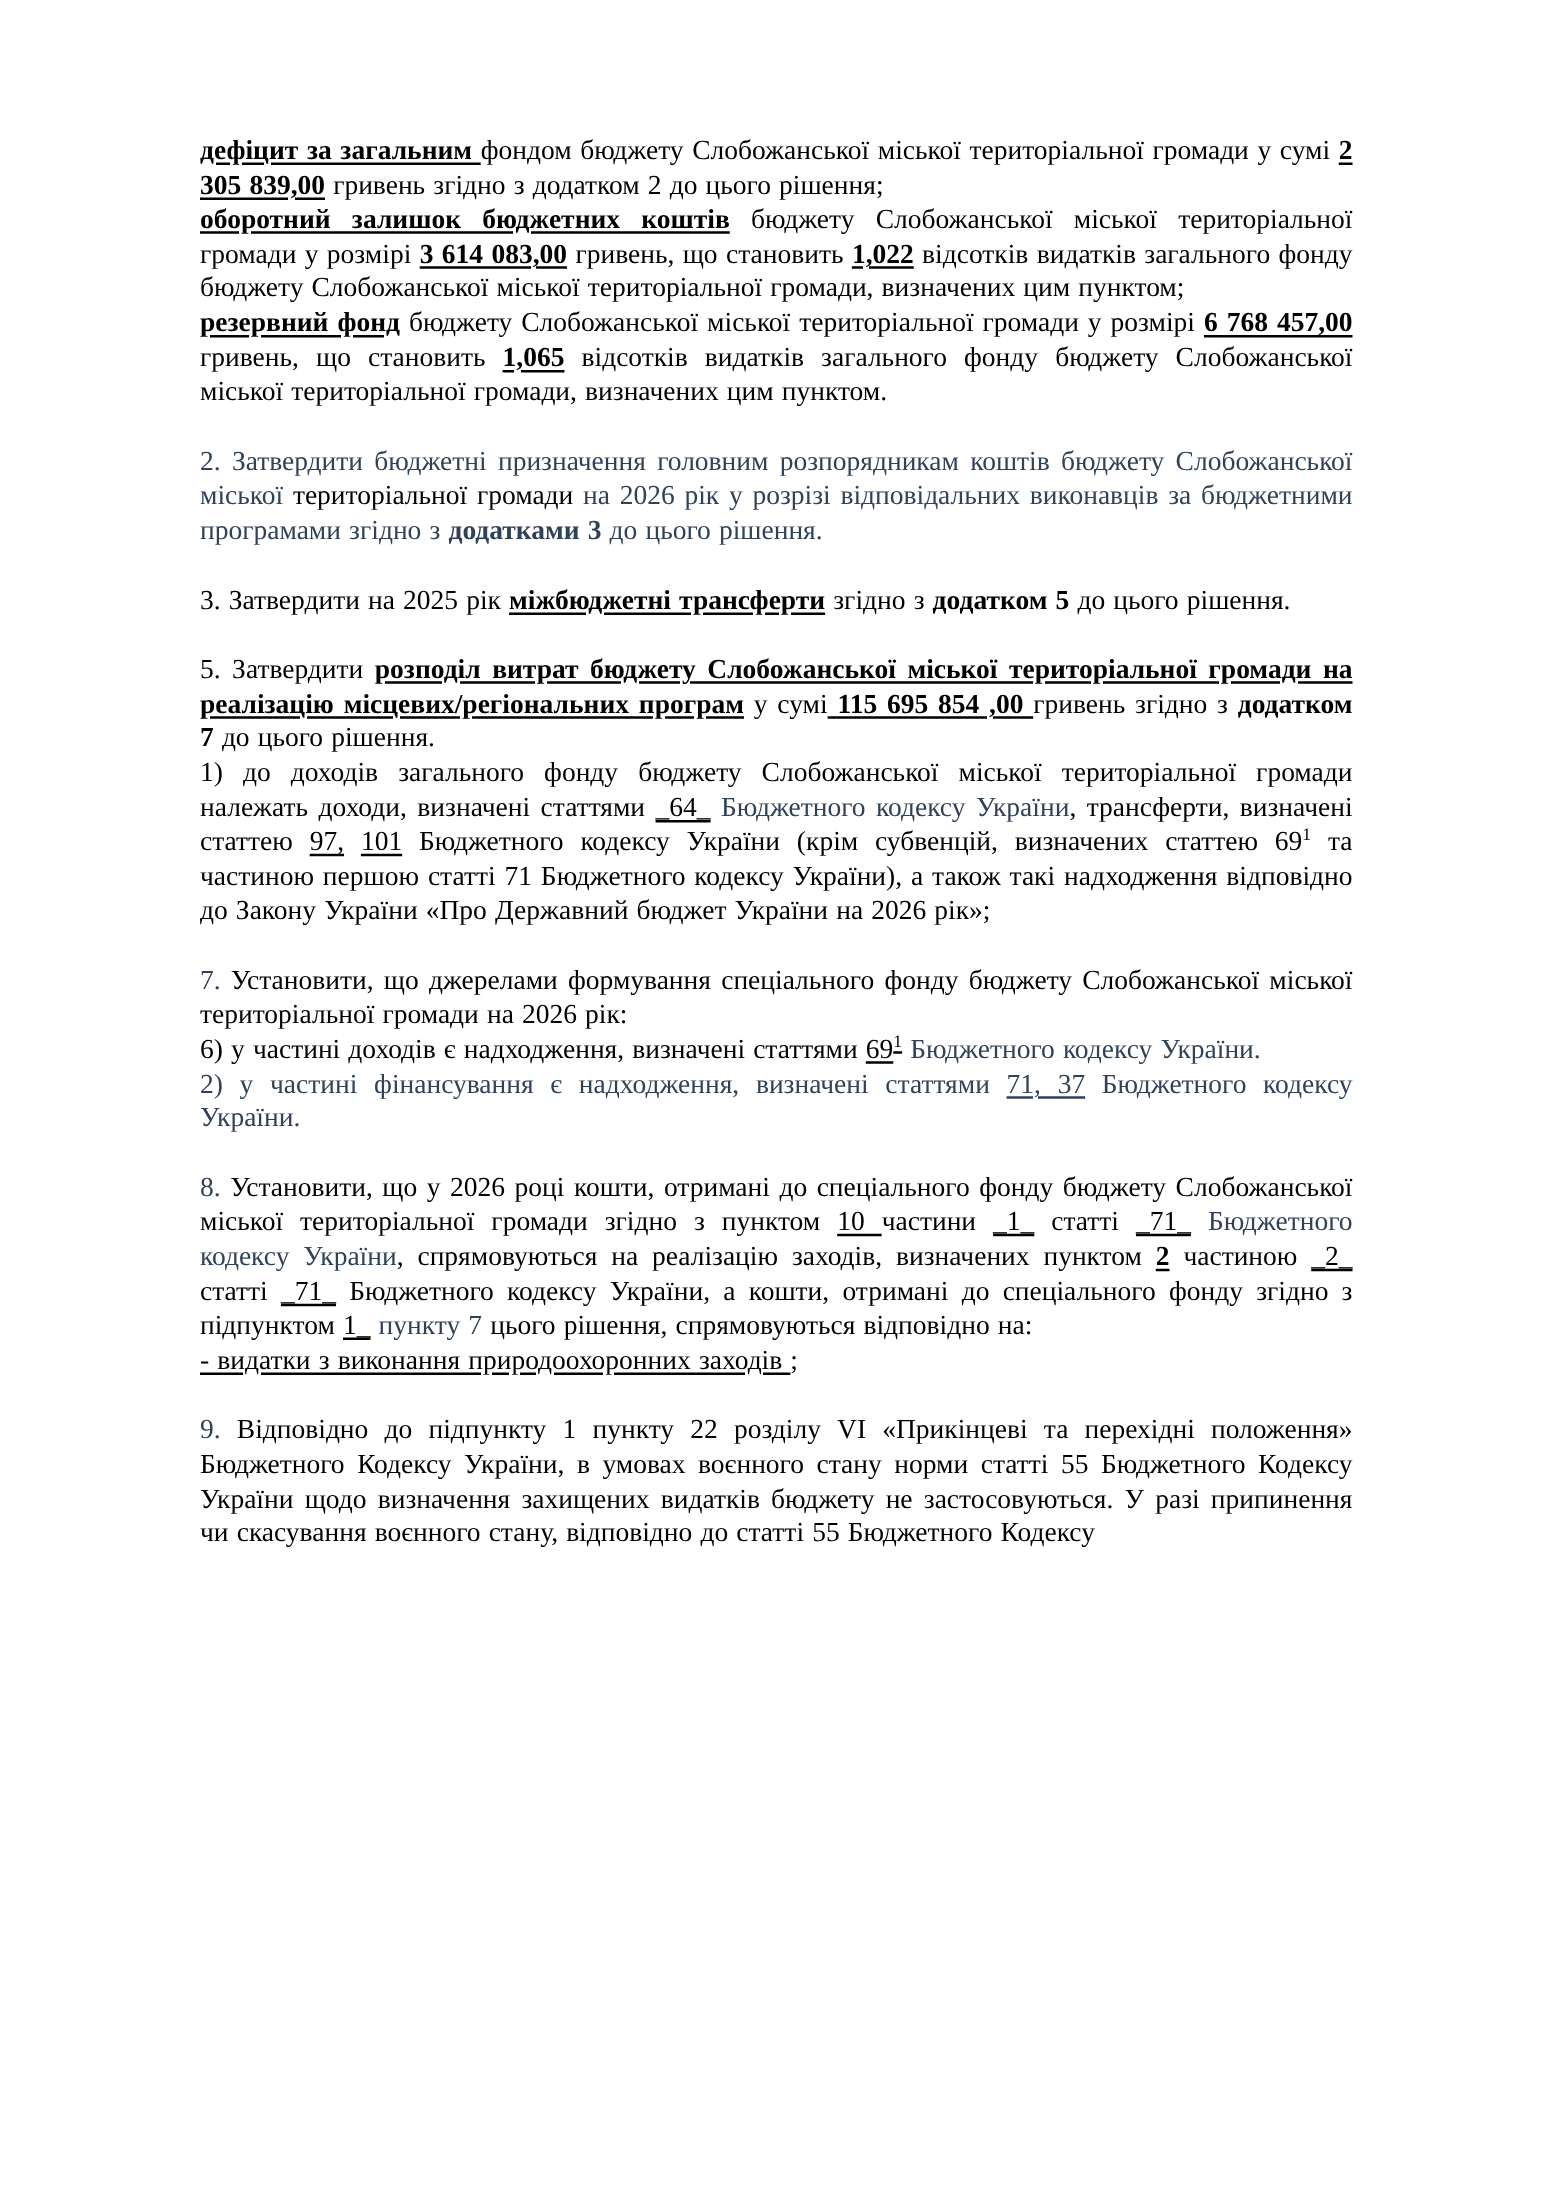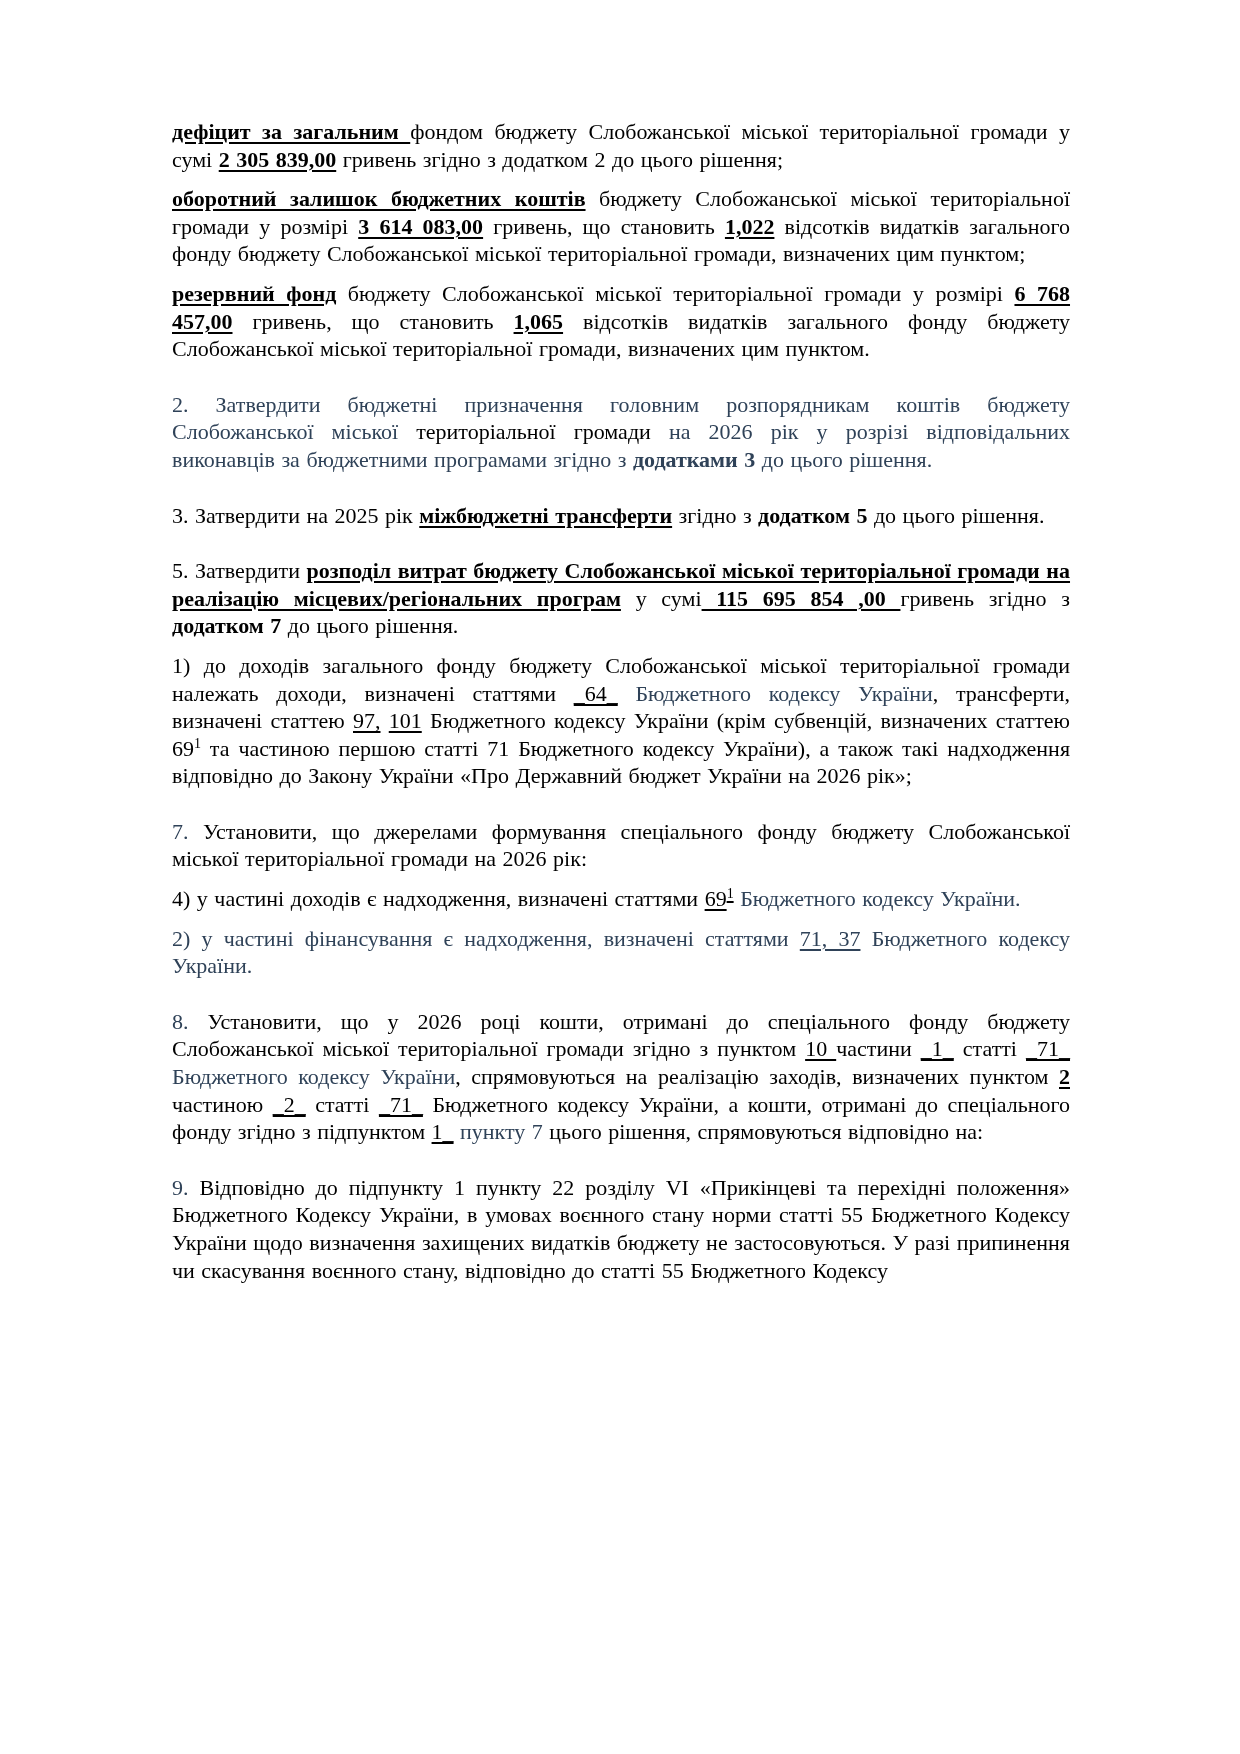--- a/index.html
+++ b/index.html
@@ -14,21 +14,21 @@
     font-family: "Liberation Serif", "DejaVu Serif", serif;
   }
   .page {
     box-sizing: border-box;
     width: 1240px;
     height: 1754px;
     padding: 106px 158px 40px 160px;
     background: #ffffff;
   }
   p.para {
-    margin: 12px;
+    margin: 0;
     font-size: 22px;
     line-height: 27.6px;
     text-align: justify;
     color: #000000;
     word-spacing: 1px;
   }
   p.para.gap {
     margin-top: 28px;
   }
   span.b { font-weight: bold; }
@@ -49,17 +49,18 @@
 
 <div class="page">
     <p class="para"><span class="b u">дефіцит за  загальним </span><span> фондом бюджету Слобожанської міської територіальної громади у сумі </span><span class="b u">2 305 839,00</span><span> гривень згідно з додатком 2 до цього рішення;</span></p>
     <p class="para"><span class="b u">оборотний залишок бюджетних коштів</span><span> бюджету Слобожанської міської територіальної громади у розмірі </span><span class="b u">3 614 083,00</span><span> гривень, що становить </span><span class="b u">1,022</span><span> відсотків видатків загального фонду  бюджету Слобожанської міської територіальної громади, визначених цим пунктом;</span></p>
     <p class="para"><span class="b u">резервний фонд</span><span> бюджету Слобожанської міської територіальної громади у розмірі </span><span class="b u">6 768 457,00</span><span> гривень, що становить </span><span class="b u">1,065</span><span> відсотків видатків загального фонду бюджету Слобожанської міської територіальної громади, визначених цим пунктом.</span></p>
     <p class="para gap"><span class="blue">2. Затвердити бюджетні призначення головним розпорядникам коштів  бюджету Слобожанської міської </span><span>територіальної громади </span><span class="blue">на 2026 рік у розрізі відповідальних виконавців за бюджетними програмами згідно з </span><span class="b blue">додатками 3</span><span class="blue">  до цього рішення.</span></p>
     <p class="para gap"><span>3. Затвердити на 2025 рік </span><span class="b u">міжбюджетні трансферти</span><span> згідно з </span><span class="b">додатком 5</span><span> до цього рішення.</span></p>
     <p class="para gap"><span>5. Затвердити </span><span class="b u">розподіл витрат  бюджету Слобожанської міської територіальної громади на реалізацію місцевих/регіональних програм</span><span> у сумі</span><span class="b u"> 115  695 854 ,00 </span><span>  гривень згідно з </span><span class="b">додатком 7</span><span> до цього рішення.</span></p>
     <p class="para"><span>1) до доходів загального фонду бюджету Слобожанської міської територіальної громади належать доходи, визначені статтями </span><span class="u">_64_</span><span class="blue"> </span><span class="blue">Бюджетного кодексу України</span><span>, трансферти, визначені статтею </span><span class="u">97,</span><span> </span><span class="u">101</span><span> Бюджетного кодексу України (крім субвенцій, визначених статтею 69</span><sup>1</sup><span> та частиною першою статті 71 Бюджетного кодексу України), а також такі надходження відповідно до Закону України «Про Державний бюджет України на 2026 рік»;</span></p>
     <p class="para gap"><span class="blue">7. </span><span>Установити, що джерелами формування спеціального фонду бюджету Слобожанської міської територіальної громади на 2026 рік:</span></p>
-    <p class="para"><span>4) у частині доходів є надходження, визначені статтями </span><span class="u">69</span><sup class="u">1</sup><span class="blue"> Бюджетного кодексу України.</span></p>
+    <p class="para"><span>6) у частині доходів є надходження, визначені статтями </span><span class="u">69</span><sup class="u">1</sup><span class="blue"> Бюджетного кодексу України.</span></p>
     <p class="para"><span class="blue">2) у частині фінансування є надходження, визначені   статтями </span><span class="u blue">71, 37</span><span class="blue"> Бюджетного кодексу України.</span></p>
     <p class="para gap"><span class="blue">8. </span><span>Установити, що у 2026 році кошти, отримані до спеціального фонду бюджету Слобожанської міської територіальної громади згідно з пунктом </span><span class="u">10 </span><span>частини </span><span class="u">_1_</span><span>  статті </span><span class="u">_71_</span><span class="blue"> </span><span class="blue">Бюджетного кодексу України</span><span>, спрямовуються на реалізацію заходів, визначених  пунктом </span><span class="b u">2</span><span> частиною </span><span class="u">_2_</span><span> статті </span><span class="u">_71_</span><span> Бюджетного кодексу України, а кошти, отримані до спеціального фонду згідно з підпунктом </span><span class="u">1_</span><span class="blue"> пункту 7</span><span> цього рішення, спрямовуються відповідно на:</span></p>
+    <p class="para"><span class="u">- видатки з виконання природоохоронних заходів </span><span>;</span></p>
     <p class="para gap"><span class="blue">9. </span><span>Відповідно до підпункту 1 пункту 22 розділу VI «Прикінцеві та перехідні положення» Бюджетного Кодексу України, в умовах воєнного стану норми статті 55 Бюджетного Кодексу України щодо визначення захищених видатків бюджету не застосовуються. У разі припинення чи скасування воєнного стану, відповідно до статті 55 Бюджетного Кодексу</span></p>
   </div>
 
 </body></html>

